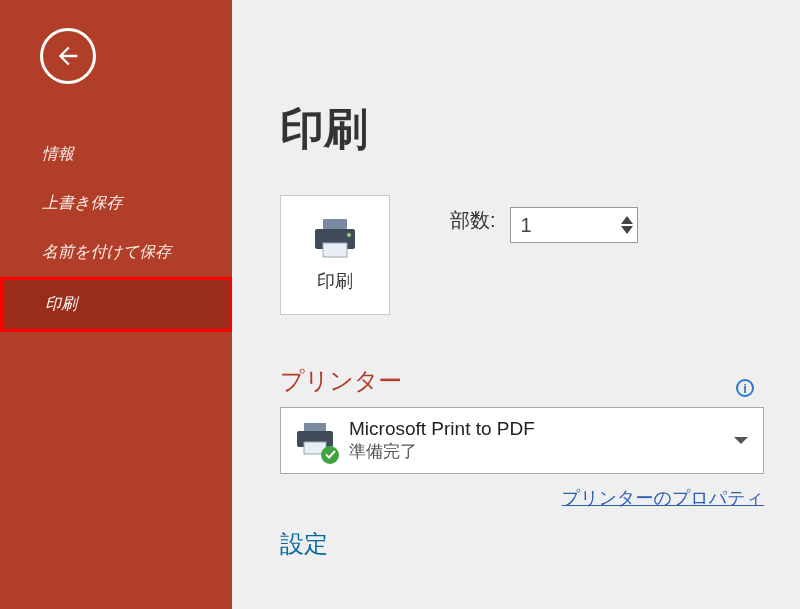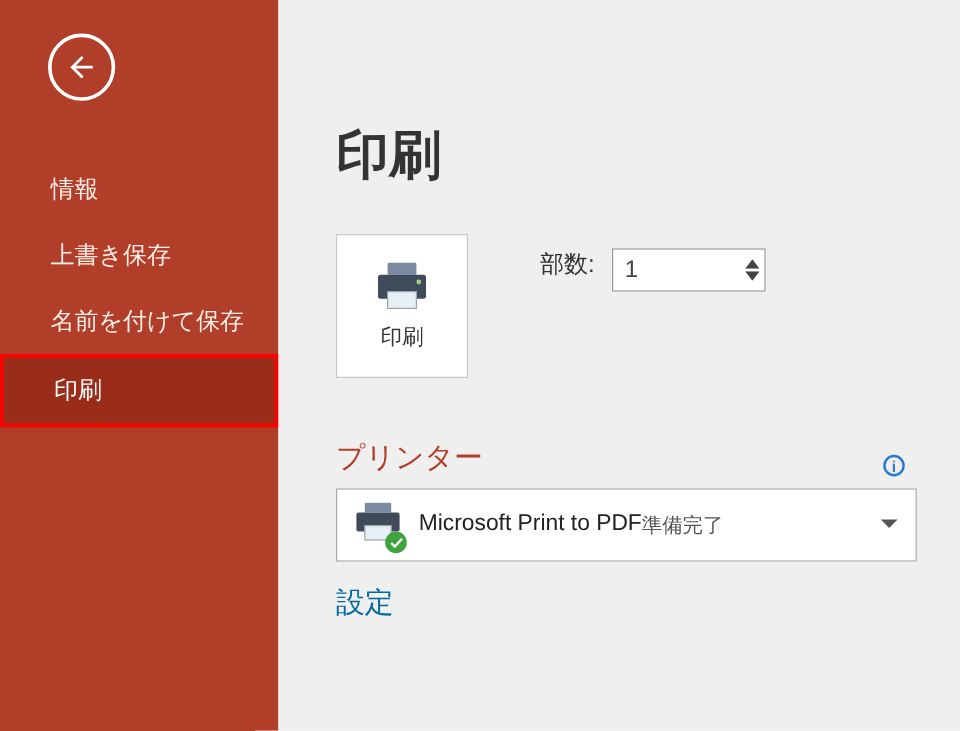--- a/index.html
+++ b/index.html
@@ -27,23 +27,24 @@
     display: flex;
     align-items: center;
     justify-content: center;
     margin-left: 40px;
     margin-bottom: 46px;
     cursor: pointer;
   }
   .back-circle svg { width: 28px; height: 28px; fill: #fff; }
   .nav-item {
     padding: 14px 18px 14px 42px;
-    font-size: 20px;
+    font-size: 16px;
     cursor: pointer;
     color: #fdeee9;
+    font-style: italic;
   }
   .nav-item.active {
     background: #992d19;
     border: 3px solid #ff0000;
     color: #fff;
   }
   .main {
     flex: 1;
     padding: 100px 36px 0 48px;
     background: #efefef;
@@ -110,21 +111,21 @@
   .printer-select {
     border: 1px solid #aaa;
     background: #fff;
     display: flex;
     align-items: center;
     padding: 10px 14px;
     gap: 14px;
     cursor: pointer;
   }
   .printer-select .printer-sm { width: 40px; height: 34px; }
-  .printer-text { flex:1; display:flex; }
+  .printer-text { flex:1; display:flex; flex-direction:column; }
   .printer-name { font-size: 19px; color: #222; }
   .printer-status { font-size: 17px; color: #555; }
   .drop svg { width:16px; height:10px; fill:#555; }
   .printer-props {
     text-align: right;
     margin-top: 12px;
   }
   .printer-props a {
     color: #2a5db0;
     font-size: 18px;
@@ -211,15 +212,18 @@
       <span class="printer-name">Microsoft Print to PDF</span>
       <span class="printer-status">準備完了</span>
     </div>
     <div class="drop">
       <svg viewBox="0 0 16 10">
           <path d="M1 1l7 7 7-7z"></path>
         </svg>
     </div>
   </div>
 
+  <div class="printer-props">
+    <a>プリンターのプロパティ</a>
+  </div>
 
   <div class="settings-title">設定</div>
 </div>
 
 </body></html>

